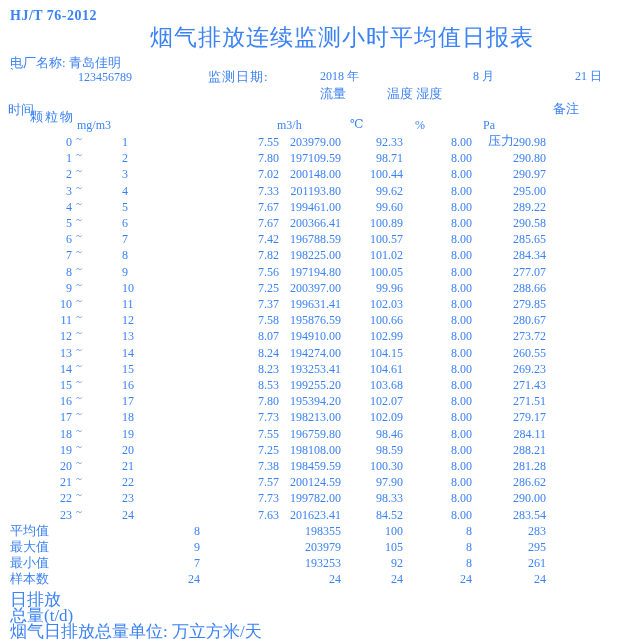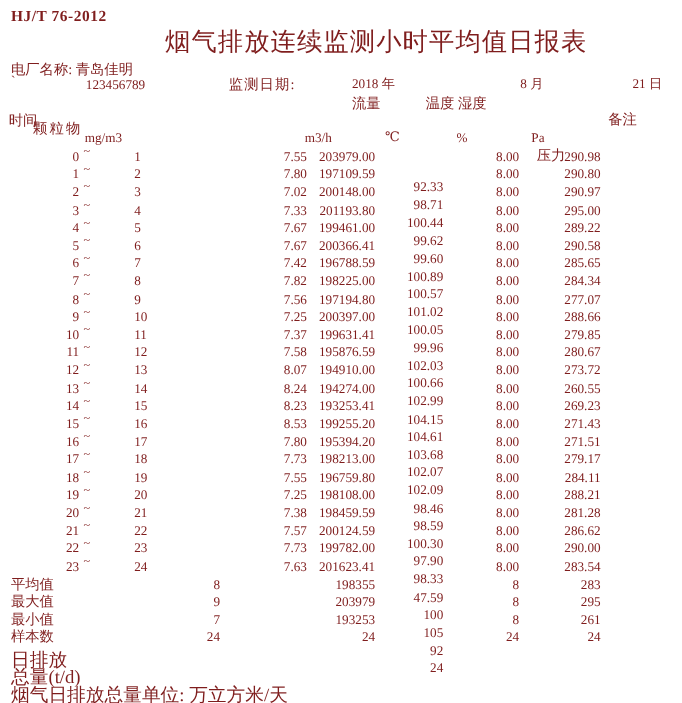--- a/index.html
+++ b/index.html
@@ -1,20 +1,20 @@
 <!DOCTYPE html>
 <html><head>
 <meta charset="utf-8">
 <style>
   html,body{margin:0;padding:0;background:#fff;}
   .page{
     position:relative;
     width:620px;height:639px;
     background:#ffffff;
-    color:#7f1d1d;
+    color:#3b82f6;
     font-family:"Liberation Serif","DejaVu Serif",serif;
     overflow:hidden;
   }
   .abs{position:absolute;white-space:pre;}
   .std{left:10px;top:8px;font-size:14px;font-weight:bold;letter-spacing:0.5px;}
   .title{left:150px;top:22px;font-size:23px;font-weight:normal;letter-spacing:1px;}
   .lbl{font-size:13px;}
   .sm{font-size:12px;}
   
   .plant-line{left:10px;top:54px;}
@@ -36,21 +36,21 @@
   .u-hum{left:415px;top:118px;}
   .u-press{left:483px;top:118px;}
   
   .row{position:absolute;left:0;width:620px;height:16px;}
   .row span{position:absolute;top:0;white-space:pre;font-size:12px;line-height:14px;}
   .c-start{left:0;width:72px;text-align:right;}
   .c-tilde{left:76px;top:-4px !important;font-size:11px !important;}
   .c-end{left:122px;}
   .c-pm{left:16px;width:263px;text-align:right;}
   .c-flow{left:0;width:341px;text-align:right;}
-  .c-temp{left:0;width:403px;text-align:right;margin-top:28px;}
+  .c-temp{left:0;width:403px;text-align:right;}
   .c-hum{left:0;width:472px;text-align:right;}
   .c-press{left:0;width:546px;text-align:right;}
   .s-label{left:10px;font-size:13px !important;}
   .c-sum-pm{left:0;width:200px;text-align:right;}
   .tail-label{font-size:17px;}
   .t-daily{left:10px;top:588px;}
   .t-total{left:10px;top:604px;}
   .t-note{left:10px;top:620px;}
 </style>
 </head>
@@ -314,21 +314,21 @@
         <span class="c-temp">98.33</span>
         <span class="c-hum">8.00</span>
         <span class="c-press">290.00</span>
       </div>
       <div class="row" style="top: 507.6px;">
         <span class="c-start">23</span>
         <span class="c-tilde">~</span>
         <span class="c-end">24</span>
         <span class="c-pm">7.63</span>
         <span class="c-flow">201623.41</span>
-        <span class="c-temp">47.59</span>
+        <span class="c-temp">84.52</span>
         <span class="c-hum">8.00</span>
         <span class="c-press">283.54</span>
       </div>
     </div>
   <div id="summary-rows">
       <div class="row" style="top: 523.8px;">
         <span class="s-label">平均值</span>
         <span class="c-sum-pm">8</span>
         <span class="c-flow">198355</span>
         <span class="c-temp">100</span>

